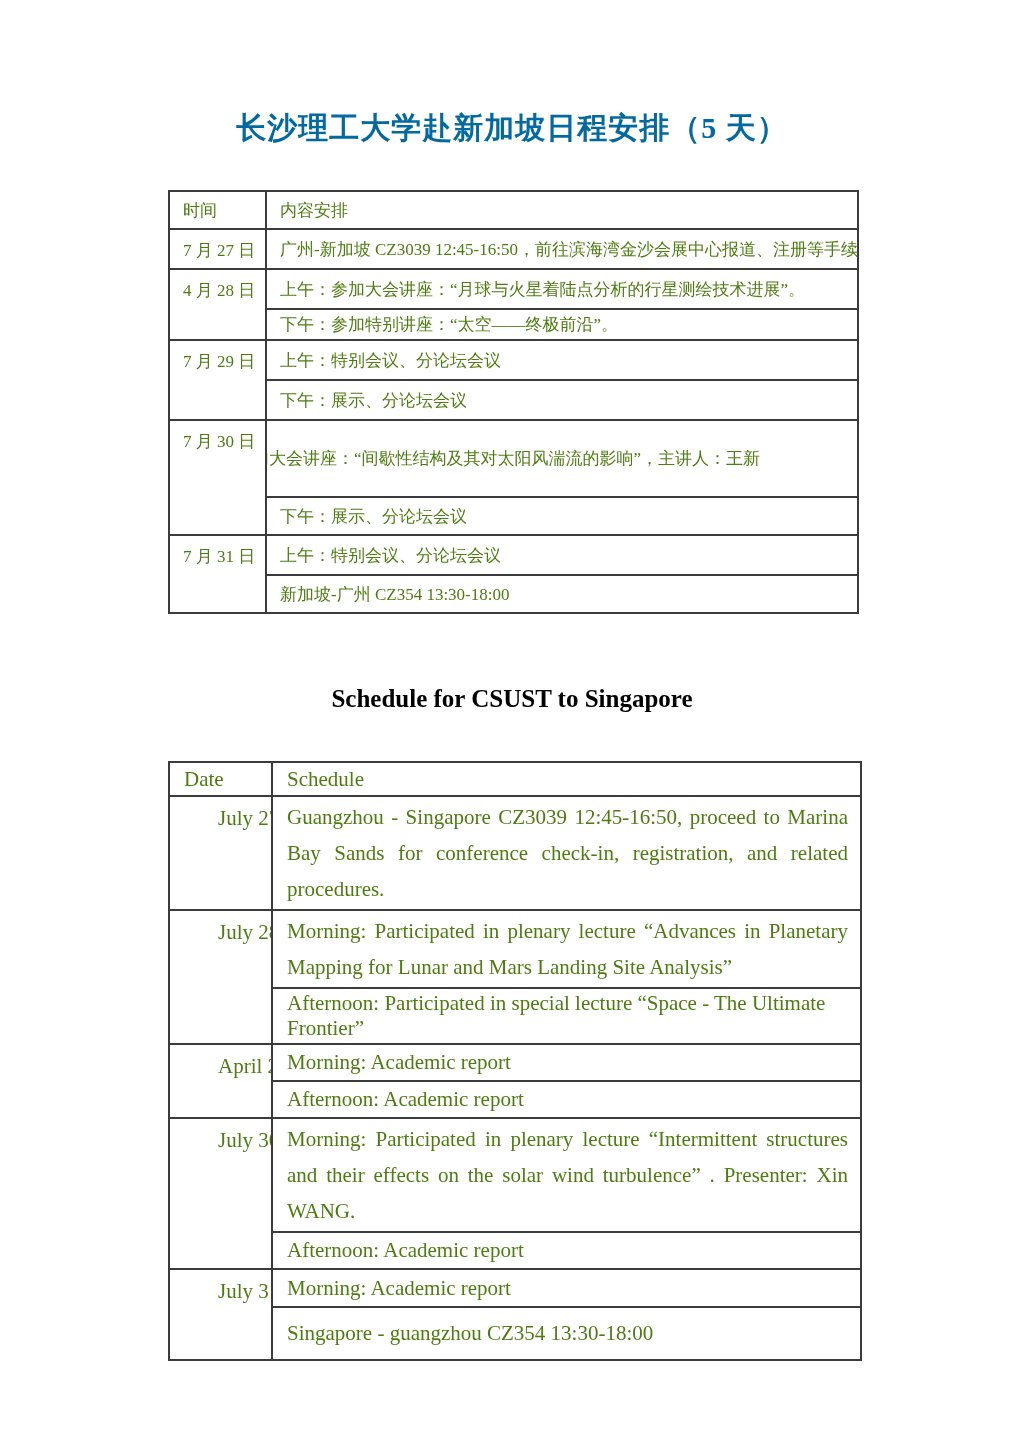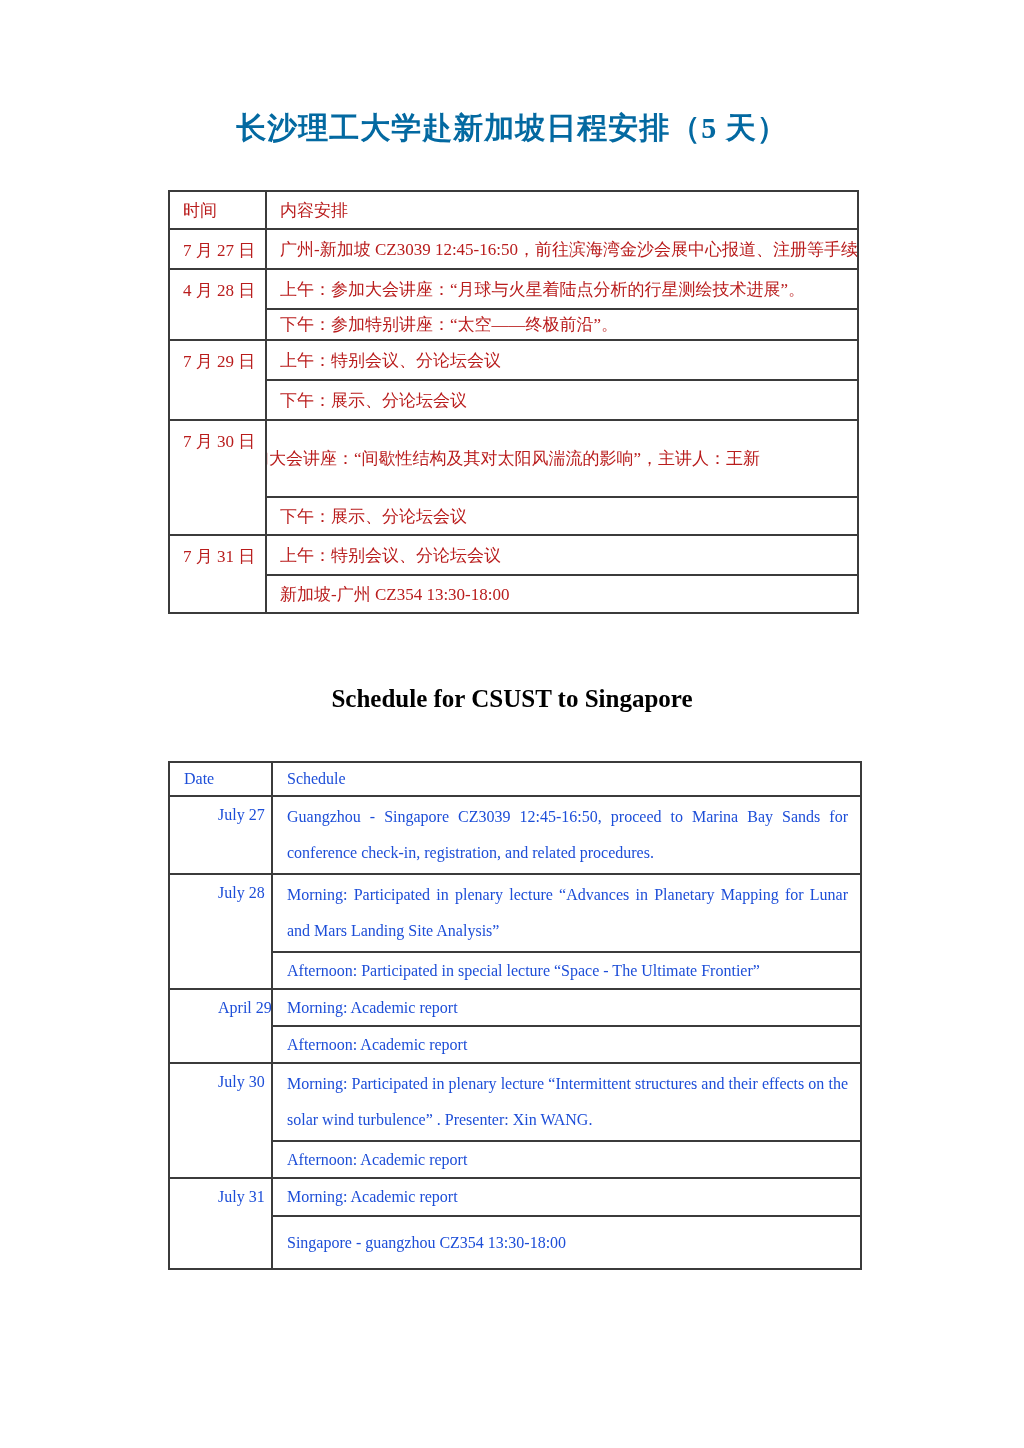--- a/index.html
+++ b/index.html
@@ -42,38 +42,38 @@
     overflow: hidden;
   }
 
   
   .table-cn { width: 689px; margin-top: 44px; }
   .table-cn col.c1 { width: 97px; }
   .table-cn col.c2 { width: 592px; }
   .table-cn td {
     font-size: 17px;
     padding: 2px 10px 2px 13px;
-    color: #b91c1c;
+    color: #4d7c0f;
     margin-left: 32px;
   }
   .table-cn .date-cell {
     vertical-align: top;
     padding-top: 9px;
     white-space: nowrap;
   }
   .table-cn .hdr-cell { font-size: 17px; }
 
   
   .table-en { width: 692px; margin-top: 47px; }
   .table-en col.c1 { width: 103px; }
   .table-en col.c2 { width: 589px; }
   .table-en td {
-    font-size: 16px;
+    font-size: 21px;
     padding: 2px 12px 2px 14px;
-    color: #1d4ed8;
+    color: #4d7c0f;
   }
   .table-en .date-cell {
     vertical-align: top;
     padding-top: 9px;
     white-space: nowrap;
     padding-left: 48px;
   }
 
   
   .h38 { height: 38px; } .h40 { height: 40px; } .h39 { height: 31px; padding-left: 16px; }

